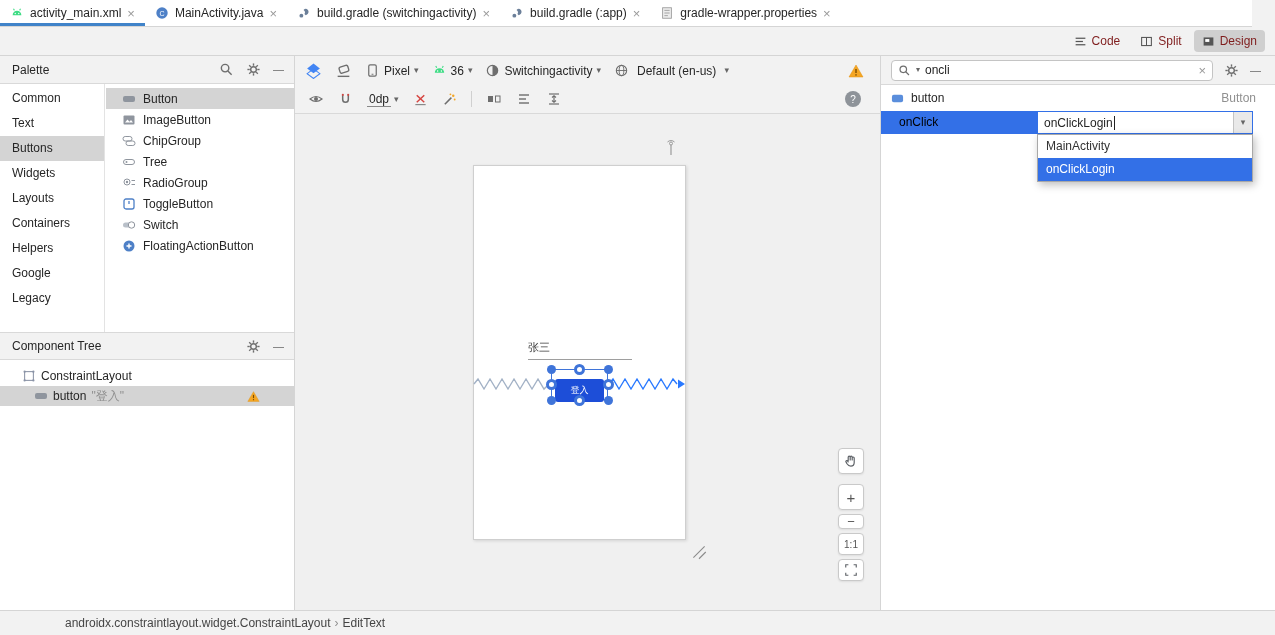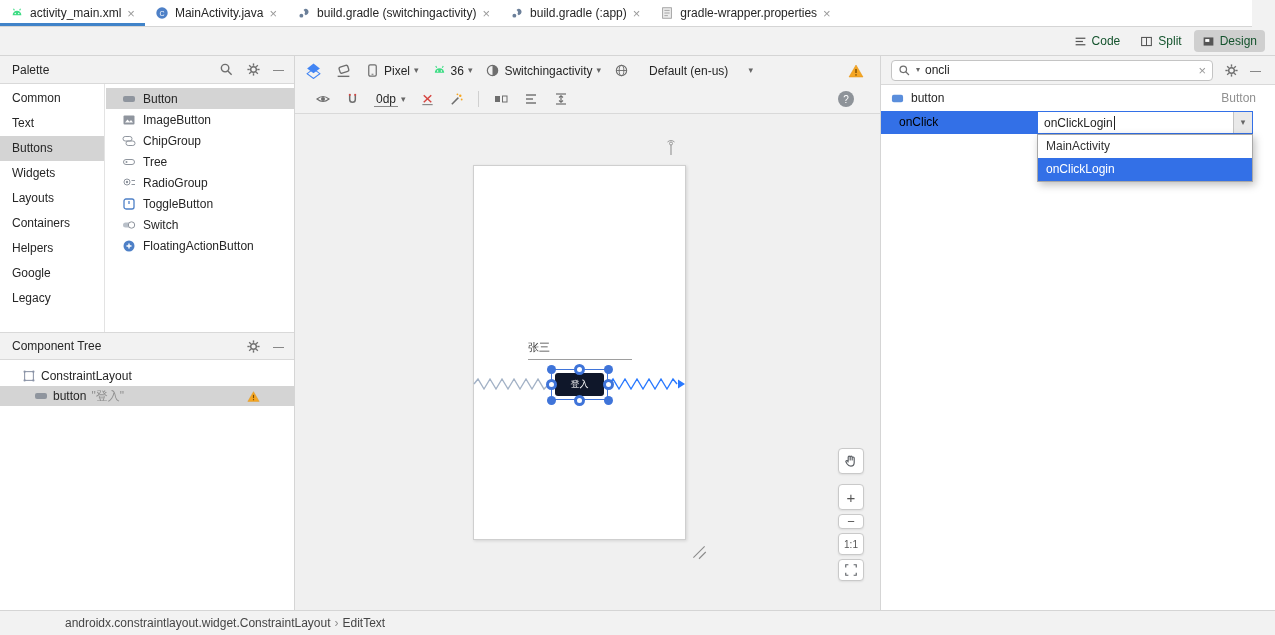--- a/index.html
+++ b/index.html
@@ -8,21 +8,21 @@
   .abs{position:absolute}
   .flex{display:flex;align-items:center}
   svg{display:block}
   
   #tabbar{left:0;top:0;width:1252px;height:27px;background:#fff;border-bottom:1px solid #d5d5d5;display:flex}
   .tab{display:flex;align-items:center;gap:6px;padding:0 10px;height:100%}
   .tab.active{box-shadow:inset 0 -3px 0 #4083c9}
   .tclose{color:#999;font-size:13px;line-height:1}
   
   #topbar{left:0;top:27px;width:1275px;height:29px;background:#f2f2f2;border-bottom:1px solid #d5d5d5;display:flex;align-items:center;justify-content:flex-end;padding-right:10px;gap:4px}
-  .vbtn{display:flex;align-items:center;gap:5px;padding:4px 8px;border-radius:4px;color:#14532d}
+  .vbtn{display:flex;align-items:center;gap:5px;padding:4px 8px;border-radius:4px;color:#7f1d1d}
   .vbtn.active{background:#cfcfcf}
   
   .panel-h{background:#f2f2f2;display:flex;align-items:center;gap:12px;padding:0 10px 0 12px}
   .cat{height:25px;line-height:25px;padding-left:12px}
   .sel{background:#d4d4d4}
   .pitem{height:21px;display:flex;align-items:center;gap:7px;padding-left:16px}
   .trow{height:20px;display:flex;align-items:center;gap:5px;padding-right:34px}
   .muted{color:#909090}
   .chev{font-size:9px;color:#666;line-height:1}
   .minbtn{font-size:11px;color:#666;line-height:1}
@@ -337,42 +337,42 @@
     <span class="flex" style="gap:4px">
       <span>
           <svg width="15" height="15" viewBox="0 0 16 16">
             <circle cx="8" cy="8" r="5.5" fill="none" stroke="#6e6e6e" stroke-width="1.3"></circle>
             <path d="M8 2.5a5.5 5.5 0 0 1 0 11z" fill="#6e6e6e"></path>
           </svg>
         </span>
       <span>Switchingactivity</span>
       <span class="chev">▾</span>
     </span>
-    <span class="flex" style="gap:20px">
+    <span class="flex" style="gap:8px">
       <span>
           <svg width="15" height="15" viewBox="0 0 16 16">
             <circle cx="8" cy="8" r="5.5" fill="none" stroke="#6e6e6e" stroke-width="1.2"></circle>
             <ellipse cx="8" cy="8" rx="2.5" ry="5.5" fill="none" stroke="#6e6e6e"></ellipse>
             <line x1="2.5" y1="8" x2="13.5" y2="8" stroke="#6e6e6e"></line>
           </svg>
         </span>
       <span>Default (en-us)</span>
       <span class="chev">▾</span>
     </span>
     <span style="flex:1"></span>
     <span style="margin-right:6px">
         <svg width="16" height="16" viewBox="0 0 16 16">
           <polygon points="8,2 15,14 1,14" fill="#f5a623" stroke="#e09112" stroke-width="0.5"></polygon>
           <rect x="7.3" y="6" width="1.4" height="4" fill="#7a4c00"></rect>
           <rect x="7.3" y="11.2" width="1.4" height="1.4" fill="#7a4c00"></rect>
         </svg>
       </span>
   </div>
 
-  <div class="abs flex" style="left:0;top:29px;width:585px;height:29px;gap:14px;padding:0 20px;background:#f2f2f2;border-bottom:1px solid #d9d9d9">
+  <div class="abs flex" style="left:0;top:29px;width:585px;height:29px;gap:14px;padding:0 13px;background:#f2f2f2;border-bottom:1px solid #d9d9d9">
     <span>
         <svg width="16" height="16" viewBox="0 0 16 16">
           <path d="M2 8Q8 3 14 8 8 13 2 8z" fill="none" stroke="#6e6e6e" stroke-width="1.2"></path>
           <circle cx="8" cy="8" r="2" fill="#6e6e6e"></circle>
         </svg>
       </span>
     <span>
         <svg width="15" height="15" viewBox="0 0 16 16">
           <path d="M5 2v6a3 3 0 0 0 6 0V2" fill="none" stroke="#6e6e6e" stroke-width="1.6"></path>
           <rect x="4.2" y="2" width="1.8" height="2" fill="#d64541"></rect>
@@ -448,21 +448,21 @@
     <div class="abs" style="left:233px;top:245px;width:104px;height:1px;background:#9e9e9e"></div>
 
     <svg class="abs" style="left:178px;top:258px" width="213" height="24" viewBox="0 0 213 24">
       <polyline points="1,12 5,7 11,17 17,7 23,17 29,7 35,17 41,7 47,17 53,7 59,17 65,7 71,17 76,12" fill="none" stroke="#a3b2c6" stroke-width="1.4"></polyline>
       <polyline points="136,12 140,7 146,17 152,7 158,17 164,7 170,17 176,7 182,17 188,7 194,17 200,7 204,12" fill="none" stroke="#2979ff" stroke-width="1.4"></polyline>
       <path d="M212 12l-7-4.5v9z" fill="#2979ff"></path>
     </svg>
 
     <div class="abs" style="left:252px;top:253px;width:66px;height:37px">
       <div class="abs" style="left:4px;top:2px;width:57px;height:31px;border:1px solid #3f74d9"></div>
-      <div class="abs" style="left:8px;top:6px;width:49px;height:23px;background:#0f172a;border-radius:3px;color:#fff;font-size:9px;line-height:23px;text-align:center"><span>登入</span></div>
+      <div class="abs" style="left:8px;top:12px;width:49px;height:23px;background:#1d4ed8;border-radius:3px;color:#fff;font-size:9px;line-height:23px;text-align:center"><span>登入</span></div>
       <span class="dot" style="left:-0.5px;top:-2.5px"></span>
       <span class="dot" style="left:56.5px;top:-2.5px"></span>
       <span class="dot" style="left:-0.5px;top:28.5px"></span>
       <span class="dot" style="left:56.5px;top:28.5px"></span>
       <span class="anchor" style="left:-1.5px;top:12px"></span>
       <span class="anchor" style="left:55.5px;top:12px"></span>
       <span class="anchor" style="left:27px;top:-3.5px"></span>
       <span class="anchor" style="left:27px;top:27.5px"></span>
     </div>
 

